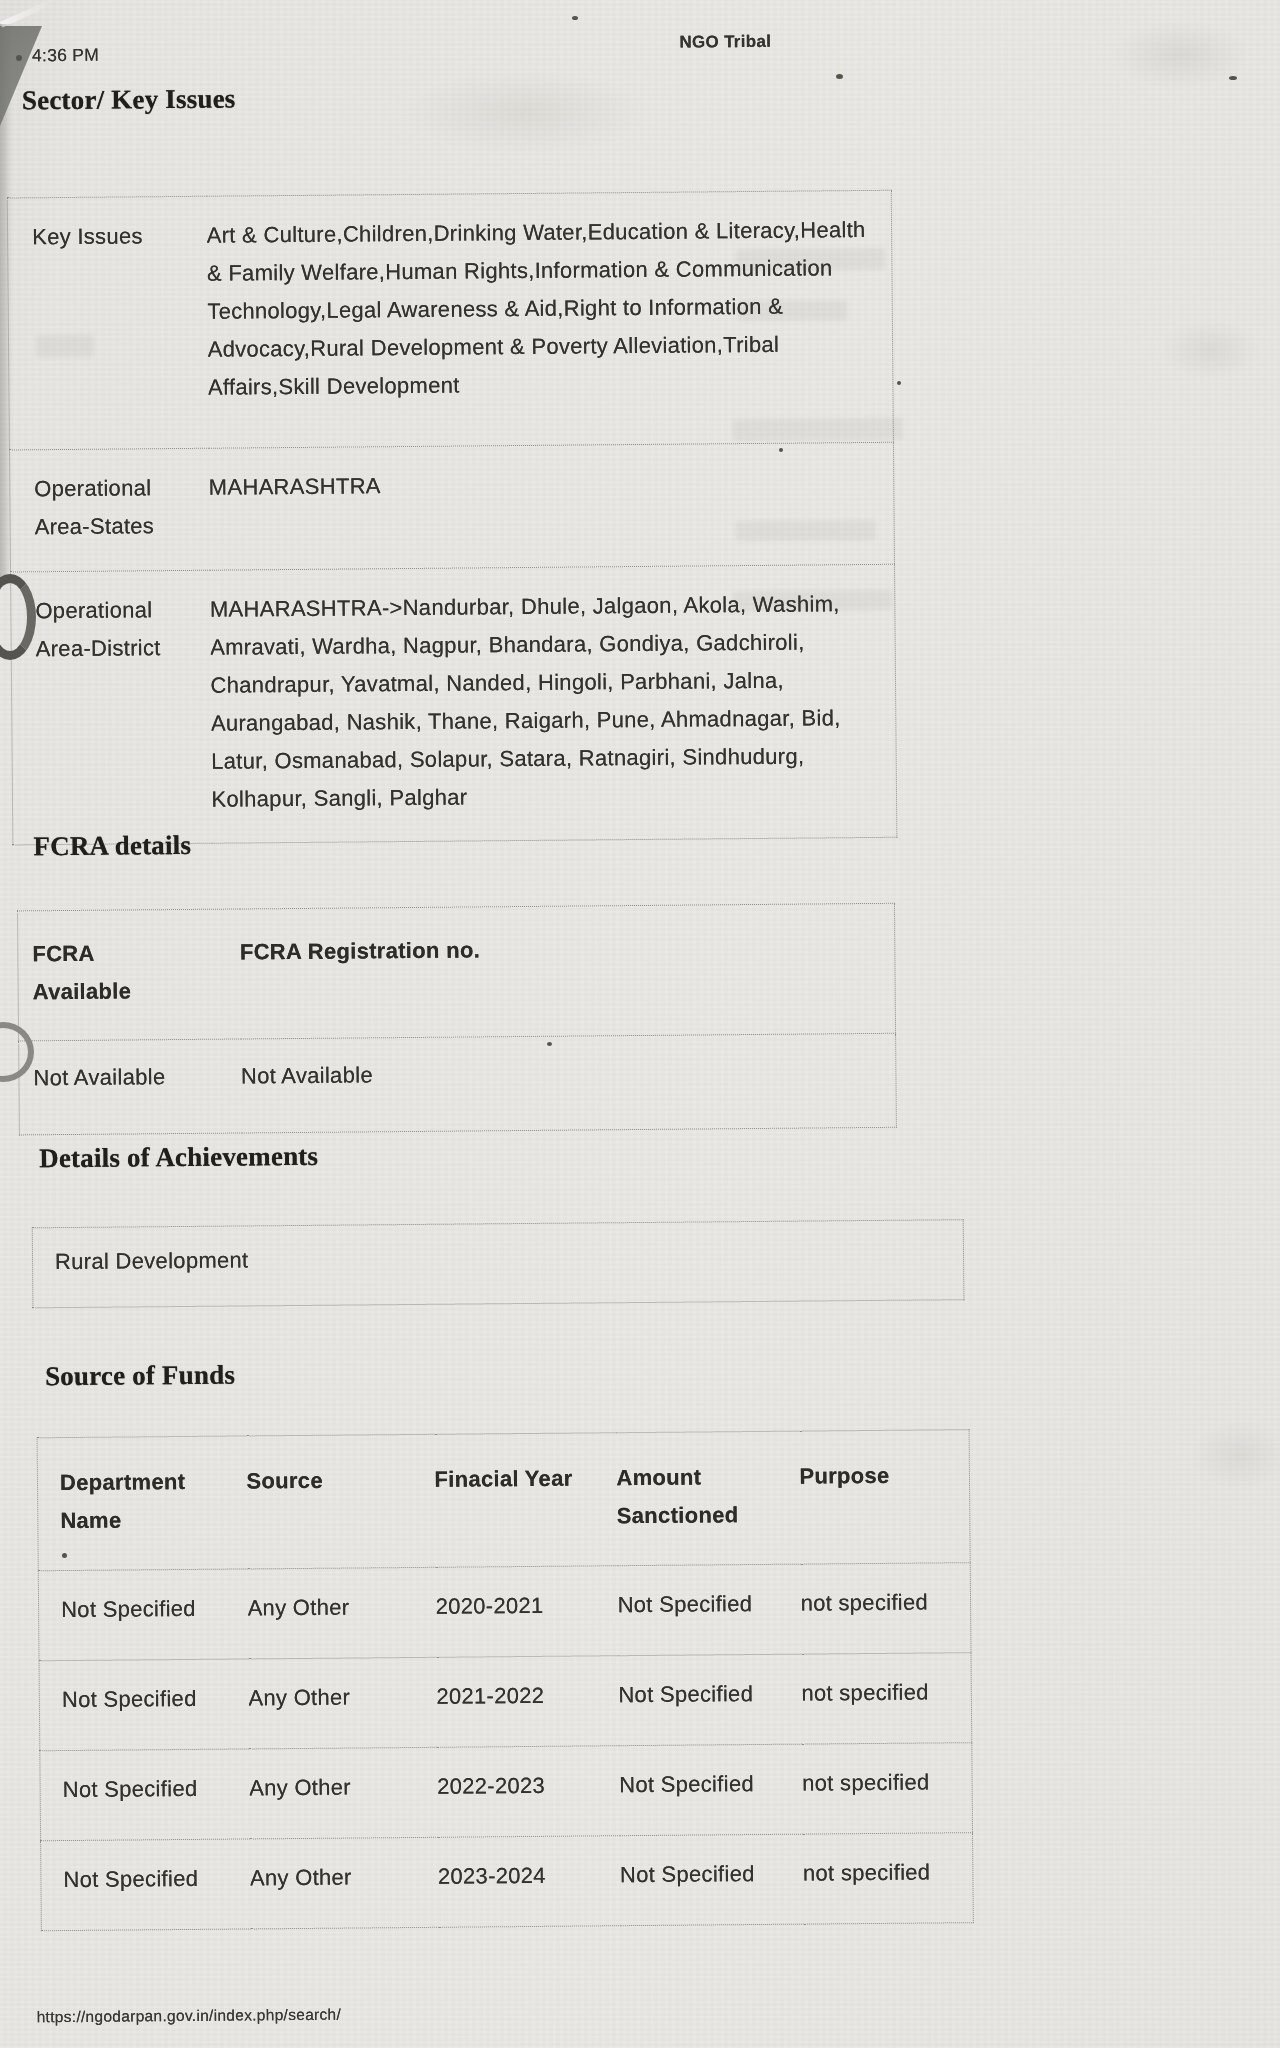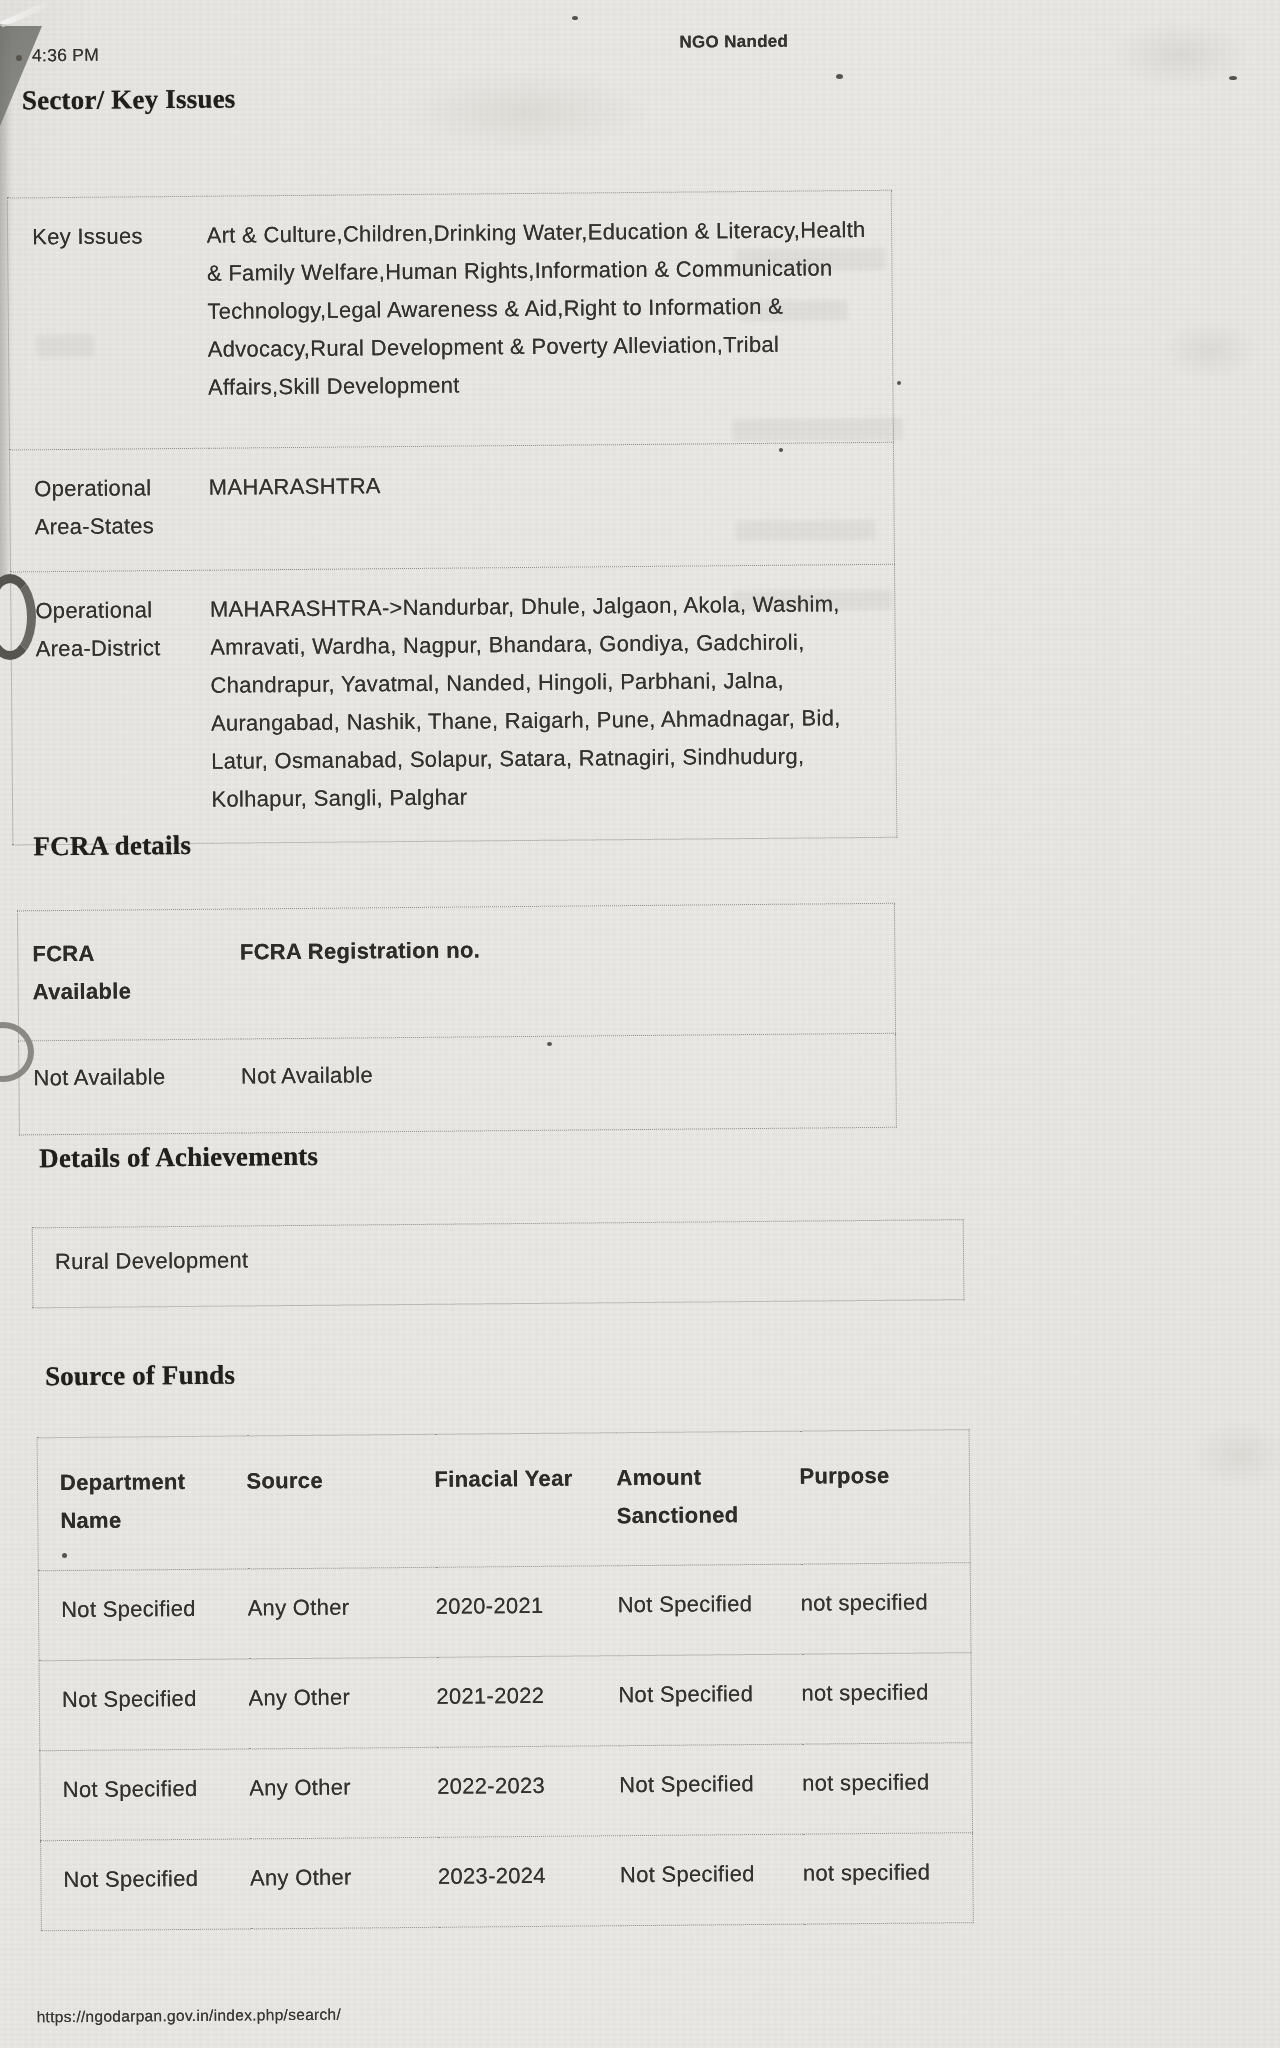--- a/index.html
+++ b/index.html
@@ -83,21 +83,21 @@
   .ghost{position:absolute;background:#4a4a45;opacity:.06;filter:blur(2px);border-radius:3px;}
 </style>
 </head>
 <body>
 
 <div id="grain"></div>
 
 <div id="sheet">
 
   <div id="ts" class="txt">3, 4:36 PM</div>
-  <div id="site" class="txt">NGO Nanded</div>
+  <div id="site" class="txt">NGO Tribal</div>
 
   <div id="h-sector" class="h">Sector/ Key Issues</div>
 
   <table class="t1">
     <colgroup>
         <col class="c0">
         <col>
       </colgroup>
     <tbody>
         <tr>

